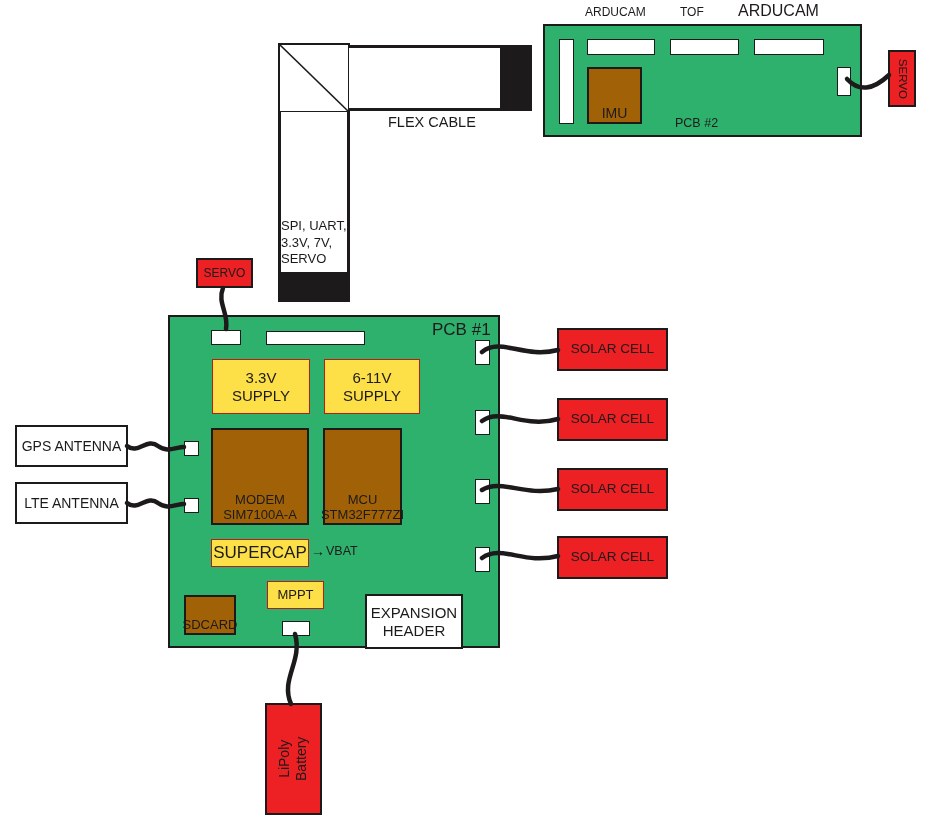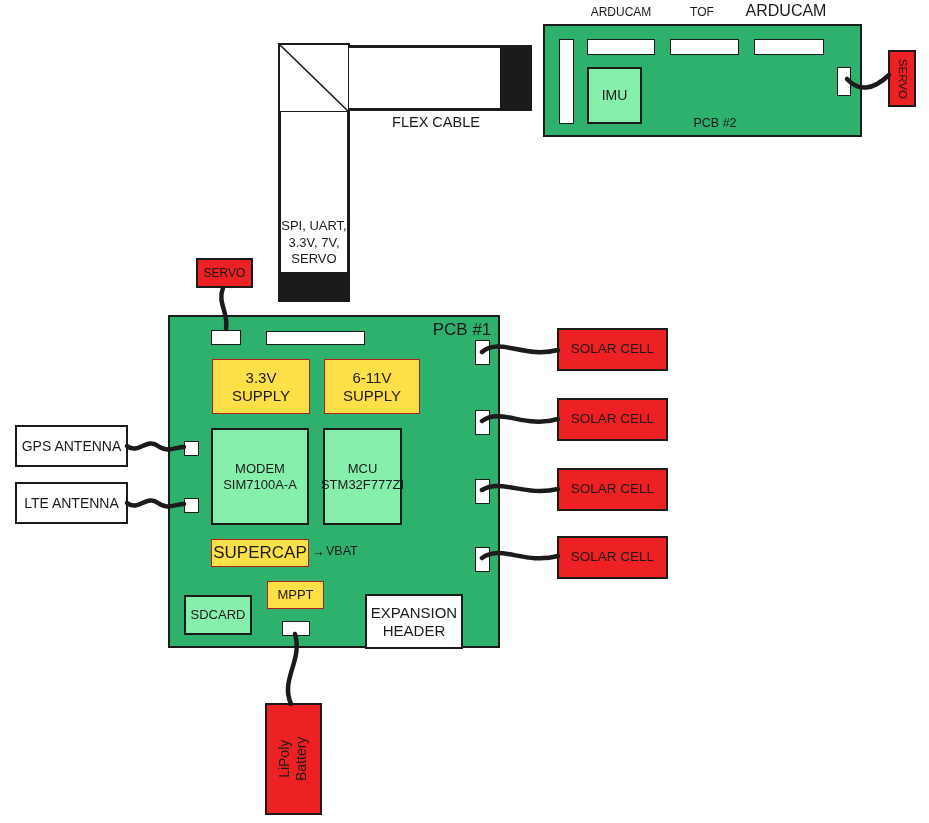--- a/index.html
+++ b/index.html
@@ -8,26 +8,26 @@
     font-family:"Liberation Sans",sans-serif;color:#1d1a1b;overflow:hidden;
   }
   .abs{position:absolute;box-sizing:border-box;}
   .box{
     position:absolute;box-sizing:border-box;
     display:flex;align-items:center;justify-content:center;
     text-align:center;white-space:pre-line;line-height:1.2;
   }
   .green-board{background:#2eb16c;border:2.5px solid #1d1a1b;}
   .red{background:#ed2024;border:2px solid #1d1a1b;}
-  .tan{background:#86efac;border:2px solid #1d1a1b;}
+  .tan{background:#a16207;border:2px solid #1d1a1b;align-items:flex-end;}
   .gray{background:#fde047;border:1px solid #b91c1c;}
   .white-box{background:#ffffff;border:2px solid #1d1a1b;}
   .connector{background:#ffffff;border:1.5px solid #1d1a1b;}
   .black-fill{background:#1d1a1b;}
-  .label{position:absolute;text-align:center;white-space:pre-line;line-height:1.25;}
+  .label{position:absolute;text-align:left;white-space:pre-line;line-height:1.25;}
   .rot-cw{transform:rotate(90deg);white-space:nowrap;}
   .rot-ccw{transform:rotate(-90deg);white-space:pre-line;text-align:center;line-height:1.2;}
   svg.overlay{position:absolute;left:0;top:0;z-index:30;pointer-events:none;}
   svg.diag{position:absolute;left:0;top:0;width:100%;height:100%;}
 </style>
 </head>
 <body>
 
 <div id="canvas">
 
@@ -99,21 +99,21 @@
       <span>SUPERCAP</span>
     </div>
     <div class="abs" style="left:141px;top:226px;display:flex;align-items:center;font-size:12.5px;">
       <span style="font-size:14px;margin-right:1px;">→</span>
       <span>VBAT</span>
     </div>
 
     <div class="box gray" style="left:97px;top:264px;width:57px;height:28px;font-size:13px;">
       <span>MPPT</span>
     </div>
-    <div class="box tan" style="left:14px;top:278px;width:68px;height:40px;font-size:13px;">
+    <div class="box tan" style="left:14px;top:278px;width:52px;height:40px;font-size:13px;">
       <span>SDCARD</span>
     </div>
     <div class="box white-box" style="left:195px;top:277px;width:98px;height:55px;font-size:15px;">
       <span>EXPANSION
 HEADER</span>
     </div>
     <div class="abs connector" style="left:112px;top:304px;width:28px;height:15px;"></div>
 
     <div class="abs connector" style="left:14px;top:124px;width:15px;height:15px;"></div>
     <div class="abs connector" style="left:14px;top:181px;width:15px;height:15px;"></div>

